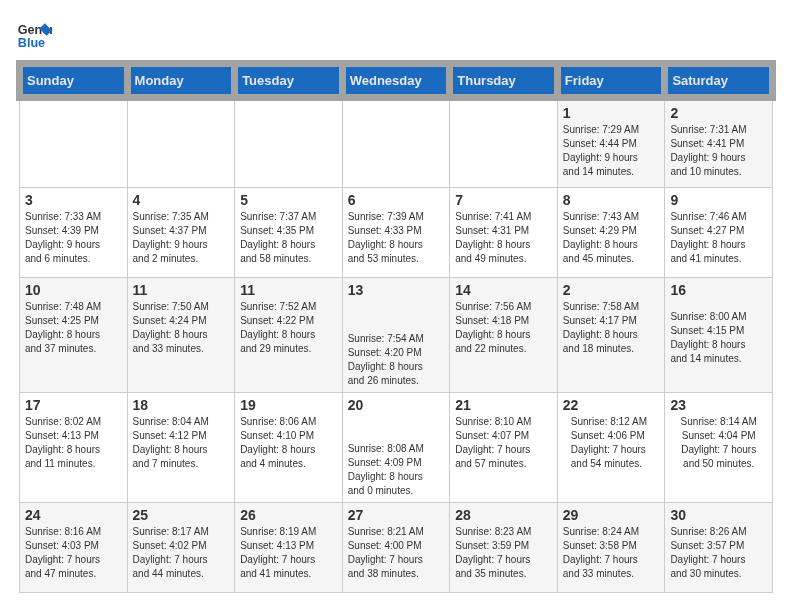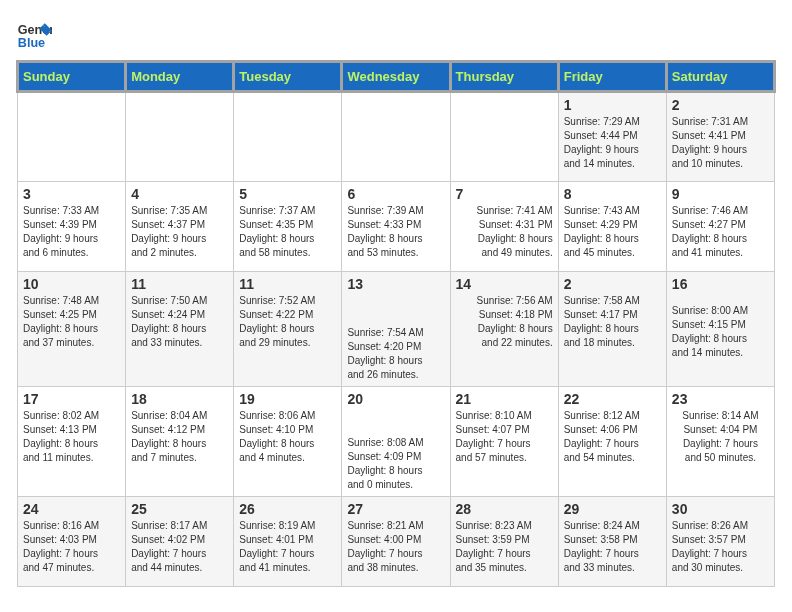--- a/index.html
+++ b/index.html
@@ -37,26 +37,26 @@
       font-size: 15px;
       color: #555;
     }
     table {
       width: 100%;
       border-collapse: collapse;
       table-layout: fixed;
     }
     thead th {
       background: #1a6bbf;
-      color: #bef264;
+      color: #e5e5e5;
       font-size: 13px;
       font-weight: bold;
       padding: 6px 4px;
       text-align: left;
-      border: 3px solid #a3a3a3;
+      border: 7px solid #a3a3a3;
     }
     tbody td {
       border: 1px solid #ccc;
       vertical-align: top;
       padding: 4px 5px;
       font-size: 10.5px;
       color: #333;
       height: 90px;
       background: #fff;
     }
@@ -158,21 +158,21 @@
         </td>
         <td>
           <span class="day-number">6</span>
           <div class="day-info" style="white-space: pre-line;">Sunrise: 7:39 AM
 Sunset: 4:33 PM
 Daylight: 8 hours
 and 53 minutes.</div>
         </td>
         <td>
           <span class="day-number">7</span>
-          <div class="day-info" style="white-space: pre-line; text-align: right;">Sunrise: 7:41 AM
+          <div class="day-info" style="white-space: pre-line;">Sunrise: 7:41 AM
 Sunset: 4:31 PM
 Daylight: 8 hours
 and 49 minutes.</div>
         </td>
         <td>
           <span class="day-number">8</span>
           <div class="day-info" style="white-space: pre-line;">Sunrise: 7:43 AM
 Sunset: 4:29 PM
 Daylight: 8 hours
 and 45 minutes.</div>
@@ -209,21 +209,21 @@
         </td>
         <td>
           <span class="day-number">13</span>
           <div class="day-info" style="white-space: pre-line; margin-top: 34px;">Sunrise: 7:54 AM
 Sunset: 4:20 PM
 Daylight: 8 hours
 and 26 minutes.</div>
         </td>
         <td>
           <span class="day-number">14</span>
-          <div class="day-info" style="white-space: pre-line; text-align: right;">Sunrise: 7:56 AM
+          <div class="day-info" style="white-space: pre-line;">Sunrise: 7:56 AM
 Sunset: 4:18 PM
 Daylight: 8 hours
 and 22 minutes.</div>
         </td>
         <td>
           <span class="day-number">2</span>
           <div class="day-info" style="white-space: pre-line;">Sunrise: 7:58 AM
 Sunset: 4:17 PM
 Daylight: 8 hours
 and 18 minutes.</div>
@@ -267,21 +267,21 @@
         </td>
         <td>
           <span class="day-number">21</span>
           <div class="day-info" style="white-space: pre-line;">Sunrise: 8:10 AM
 Sunset: 4:07 PM
 Daylight: 7 hours
 and 57 minutes.</div>
         </td>
         <td>
           <span class="day-number">22</span>
-          <div class="day-info" style="white-space: pre-line;">Sunrise: 8:12 AM
+          <div class="day-info" style="white-space: pre-line; margin-left: 8px;">Sunrise: 8:12 AM
 Sunset: 4:06 PM
 Daylight: 7 hours
 and 54 minutes.</div>
         </td>
         <td>
           <span class="day-number">23</span>
           <div class="day-info" style="white-space: pre-line; text-align: center;">Sunrise: 8:14 AM
 Sunset: 4:04 PM
 Daylight: 7 hours
 and 50 minutes.</div>
@@ -298,21 +298,21 @@
         <td>
           <span class="day-number">25</span>
           <div class="day-info" style="white-space: pre-line;">Sunrise: 8:17 AM
 Sunset: 4:02 PM
 Daylight: 7 hours
 and 44 minutes.</div>
         </td>
         <td>
           <span class="day-number">26</span>
           <div class="day-info" style="white-space: pre-line;">Sunrise: 8:19 AM
-Sunset: 4:01 PM
+Sunset: 4:13 PM
 Daylight: 7 hours
 and 41 minutes.</div>
         </td>
         <td>
           <span class="day-number">27</span>
           <div class="day-info" style="white-space: pre-line;">Sunrise: 8:21 AM
 Sunset: 4:00 PM
 Daylight: 7 hours
 and 38 minutes.</div>
         </td>

